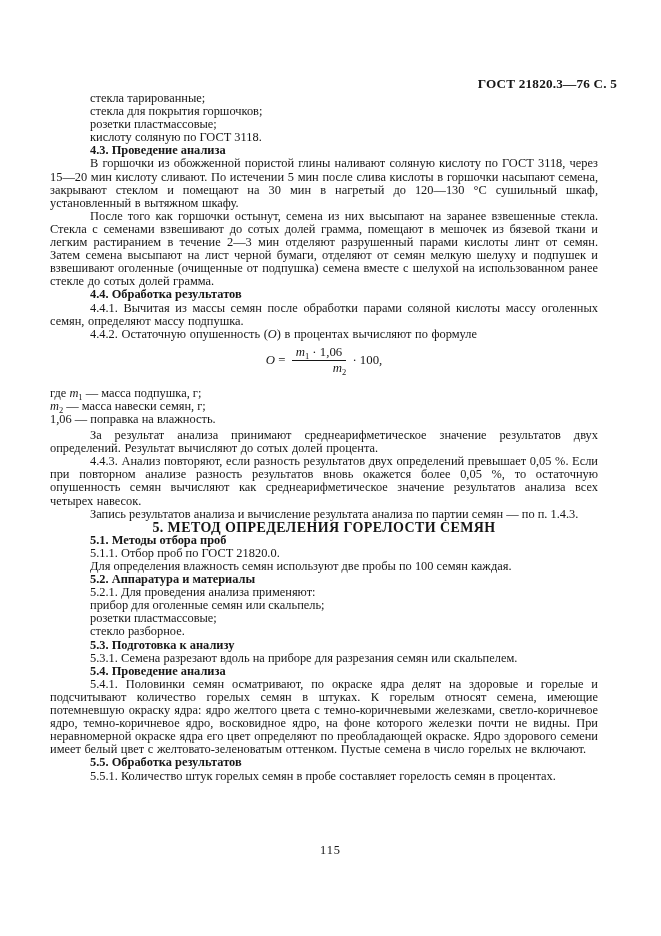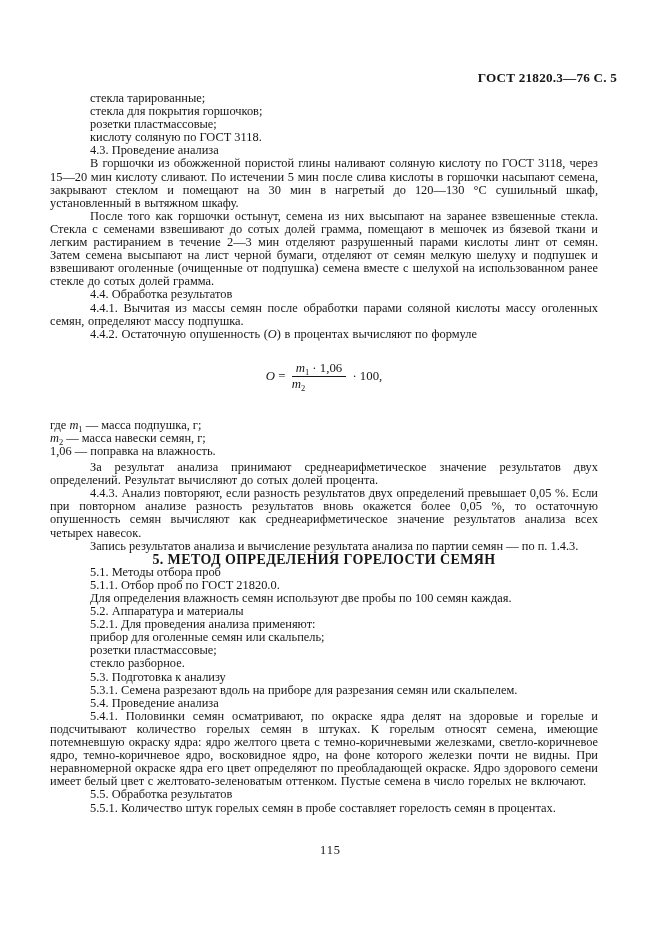--- a/index.html
+++ b/index.html
@@ -5,43 +5,43 @@
   html,body{margin:0;padding:0;background:#ffffff;}
   .page{
     position:relative;
     width:661px;height:936px;
     background:#ffffff;
     font-family:"Liberation Serif","DejaVu Serif",serif;
     color:#161616;
     overflow:hidden;
   }
   .running-header{
-    position:absolute;top:70px;right:44px;
+    position:absolute;top:76px;right:44px;
     font-weight:bold;font-size:13.2px;letter-spacing:0.2px;
   }
   .doc-body{
     position:absolute;left:50px;top:92px;width:548px;
     font-size:12.4px;line-height:13.1px;
   }
   .doc-body p{margin:0;padding:0;}
   .para{text-indent:40px;text-align:justify;word-spacing:0.5px;}
   .ind{text-indent:40px;text-align:left;white-space:nowrap;}
-  .bold{font-weight:normal;}
+  .bold{font-weight:bold;}
   .sec-title{
     margin:11px 0 23px 0;
     font-weight:bold;text-align:center;text-indent:0;
     font-size:14px;letter-spacing:0.4px;white-space:nowrap;
   }
   .formula-row{
     margin:5px 0 12px 0;
     text-align:center;font-size:12.8px;
   }
   .formula-row .piece{display:inline-block;vertical-align:middle;}
   .fvar{font-style:italic;}
-  .frac{display:inline-block;vertical-align:middle;text-align:left;margin:16px 3px;}
+  .frac{display:inline-block;vertical-align:middle;text-align:right;margin:0 3px;}
   .frac .num{display:block;border-bottom:1px solid #161616;padding:0 4px 1px 4px;line-height:13px;}
   .frac .den{display:block;padding-top:1px;line-height:13px;}
   sub{font-size:8.5px;line-height:0;vertical-align:-2.5px;}
   .where p{text-align:left;white-space:nowrap;}
   .w1{padding-left:12px;}
   .w2{padding-left:27px;}
   .w3{padding-left:20px;}
   .gap-after-where{height:3px;}
   .page-number{
     position:absolute;top:843px;left:0;width:661px;

